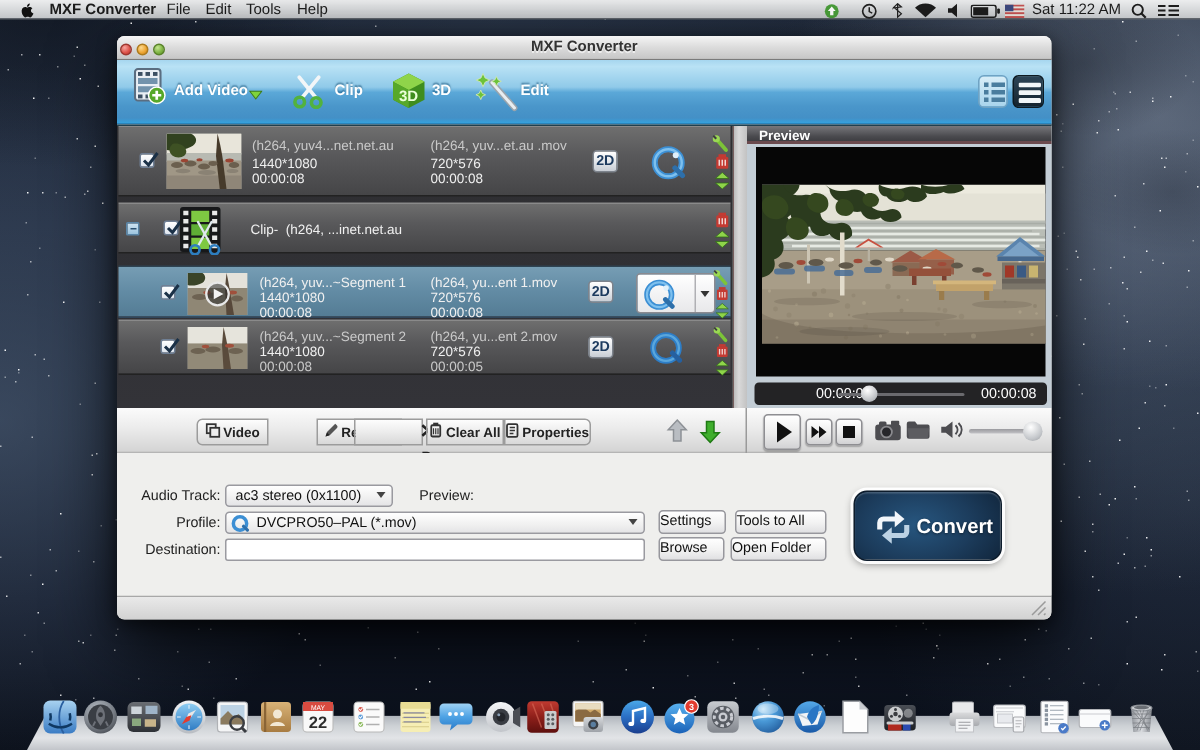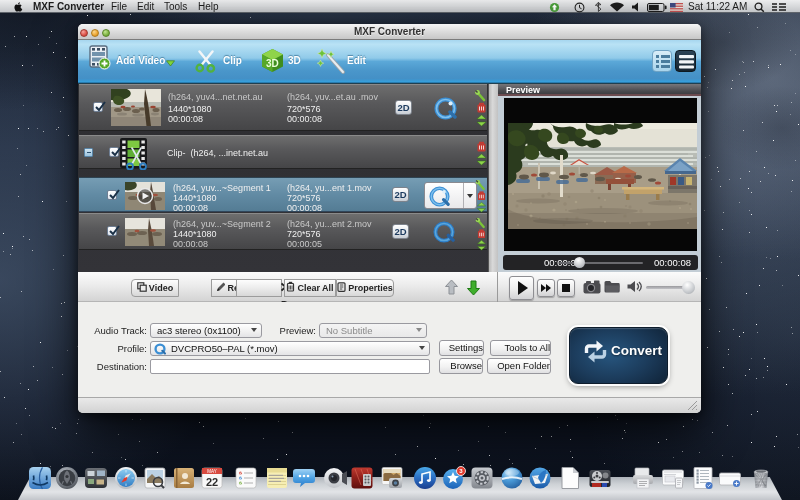--- a/index.html
+++ b/index.html
@@ -307,33 +307,33 @@
 #video { position:absolute; left:6px; top:14px; width:193px; height:153px; background:#060606; }
 #timebar { position:absolute; left:5px; top:171px; width:195px; height:15px; background:#232325; border-radius:3px; color:#fdfdfd; font-size:9.5px; line-height:15px; }
 
 #band { position:absolute; left:0; top:248px; width:623px; height:30px;
   background:linear-gradient(180deg,#fbfbfb 0%,#ececec 45%,#d4d4d4 100%); border-bottom:1px solid #b5b5b5; }
 
 #settings { position:absolute; left:0; top:278px; width:623px; height:95px; background:#efefed; font-size:9.5px; color:#1d1d1d; }
 .lab { position:absolute; text-align:right; }
 .combo { position:absolute; height:15px; background:linear-gradient(180deg,#ffffff,#f0f0f0 60%,#e4e4e6 100%); border:1px solid #9a9aa0; border-radius:3px; font-size:9.5px; line-height:13px; color:#111; }
 .arr { position:absolute; right:4px; top:4px; width:0; height:0; border-left:3.5px solid transparent; border-right:3.5px solid transparent; border-top:4.5px solid #444; }
-.btn { position:absolute; height:16px; background:linear-gradient(180deg,#ffffff,#f2f2f2 55%,#e0e0e2 100%); border:1px solid #97979d; border-radius:3px; font-size:9.5px; line-height:14px; text-align:right; color:#111; }
+.btn { position:absolute; height:16px; background:linear-gradient(180deg,#ffffff,#f2f2f2 55%,#e0e0e2 100%); border:1px solid #97979d; border-radius:3px; font-size:9.5px; line-height:14px; text-align:left; color:#111; }
 #statusbar { position:absolute; left:0; top:373px; width:623px; height:16px; border-radius:0 0 5px 5px;
   background:linear-gradient(180deg,#e9e9e9,#d2d2d2); border-top:1px solid #a8a8a8; }
 
 #dockshelf { position:absolute; left:18px; top:477px; width:764px; height:23px;
   background:linear-gradient(180deg,#aeb3ba 0%,#cdd1d5 30%,#e2e4e7 65%,#c2c5ca 100%);
   clip-path:polygon(1.6% 0, 98.4% 0, 100% 100%, 0 100%); }
 .dock-ic { position:absolute; top:466px; width:24px; height:24px; }
 .seg { position:absolute; top:7px; height:18px; background:linear-gradient(180deg,#fdfdfd,#ececec 50%,#d8d8d8 100%); border:1px solid #9c9c9c; font-size:9px; font-weight:bold; color:#222; line-height:16px; text-align:center; }
 .seg svg { vertical-align:-1px; margin-right:2px; }
 .pbtn { position:absolute; background:linear-gradient(180deg,#ffffff,#ececec 55%,#d2d2d4 100%); border:1px solid #8e8e92; border-radius:3px; box-shadow:0 1px 1px rgba(0,0,0,0.25); }
 .pbtn svg { position:absolute; left:-1px; top:-1px; }
-#convert { position:absolute; left:491px; top:25px; width:99px; height:57px; border-radius:9px;
+#convert { position:absolute; left:491px; top:25px; width:99px; height:47px; border-radius:9px;
   background:radial-gradient(75px 48px at 42% 48%, #27567f 0%, #1c3c5c 50%, #132a42 82%, #102334 100%);
   border:1px solid #0d1c2c; box-shadow:0 0 0 2px rgba(255,255,255,0.95), 0 2px 6px rgba(0,0,0,0.45), inset 0 1px 1px rgba(255,255,255,0.2); }
 </style>
 </head>
 <body>
 <div id="screen">
   <div id="stars"></div>
   <div id="menubar">
     <svg class="mb" style="left:13px; top:2px;" width="10" height="10" viewBox="0 0 10 10">
         <path fill="#111" d="M7.6 5.2c0-1.1.9-1.6 1-1.7-.5-.8-1.4-.9-1.7-.9-.7-.1-1.4.4-1.7.4-.3 0-.9-.4-1.5-.4-.8 0-1.5.5-1.9 1.2-.8 1.4-.2 3.5.6 4.6.4.6.9 1.2 1.5 1.2.6 0 .8-.4 1.6-.4.7 0 .9.4 1.6.4.7 0 1.1-.6 1.5-1.2.5-.7.6-1.3.7-1.4-.1 0-1.7-.6-1.7-1.8zM6.4 1.8c.3-.4.5-.9.5-1.5-.5 0-1 .3-1.4.7-.3.4-.6 1-.5 1.5.5.1 1.1-.3 1.4-.7z"></path>
@@ -902,21 +902,20 @@
           <path d="M0.5 4.5h3L8 1v11L3.5 8.5h-3z" fill="#4c4c50"></path>
           <path d="M10 3.5c1.8 1.8 1.8 4.2 0 6M12 2c2.8 2.8 2.8 6.2 0 9" stroke="#4c4c50" stroke-width="1.3" fill="none"></path>
         </svg>
       <div style="position:absolute; left:568px; top:14px; width:47px; height:3px; background:linear-gradient(180deg,#9a9a9e,#c2c2c6); border-radius:2px;"></div>
       <div style="position:absolute; left:604px; top:9px; width:13px; height:13px; border-radius:50%; background:radial-gradient(circle at 40% 30%,#ffffff,#c2c5c9 65%,#94979b);"></div>
     </div>
     <div id="settings">
       <div class="lab" style="left:0; top:23px; width:69px;">Audio Track:</div>
       <div class="combo" style="left:72px; top:21px; width:112px; padding-left:6px;">ac3 stereo (0x1100)<div class="arr"></div></div>
       <div class="lab" style="left:196px; top:23px; width:42px;">Preview:</div>
-      <div class="combo" style="left:241px; top:21px; width:108px; padding-left:6px; color:#8a8a8a; background:linear-gradient(180deg,#f4f4f4,#e9e9e9);">No Subtitle<div class="arr" style="border-top-color:#888;"></div></div>
       <div class="lab" style="left:0; top:41px; width:69px;">Profile:</div>
       <div class="combo" style="left:72px; top:39px; width:280px; padding-left:20px;">DVCPRO50–PAL (*.mov)<div class="arr"></div>
         <svg style="position:absolute; left:3px; top:1px;" width="12" height="12" viewBox="0 0 23 23">
             <circle cx="11.5" cy="11.5" r="8.5" fill="none" stroke="#3c8fd4" stroke-width="4.5"></circle>
             <path d="M16 15l5 5" stroke="#2d6faa" stroke-width="4" stroke-linecap="round"></path>
           </svg>
       </div>
       <div class="btn" style="left:361px; top:38px; width:45px;">Settings</div>
       <div class="btn" style="left:412px; top:38px; width:61px;">Tools to All</div>
       <div class="lab" style="left:0; top:59px; width:69px;">Destination:</div>

